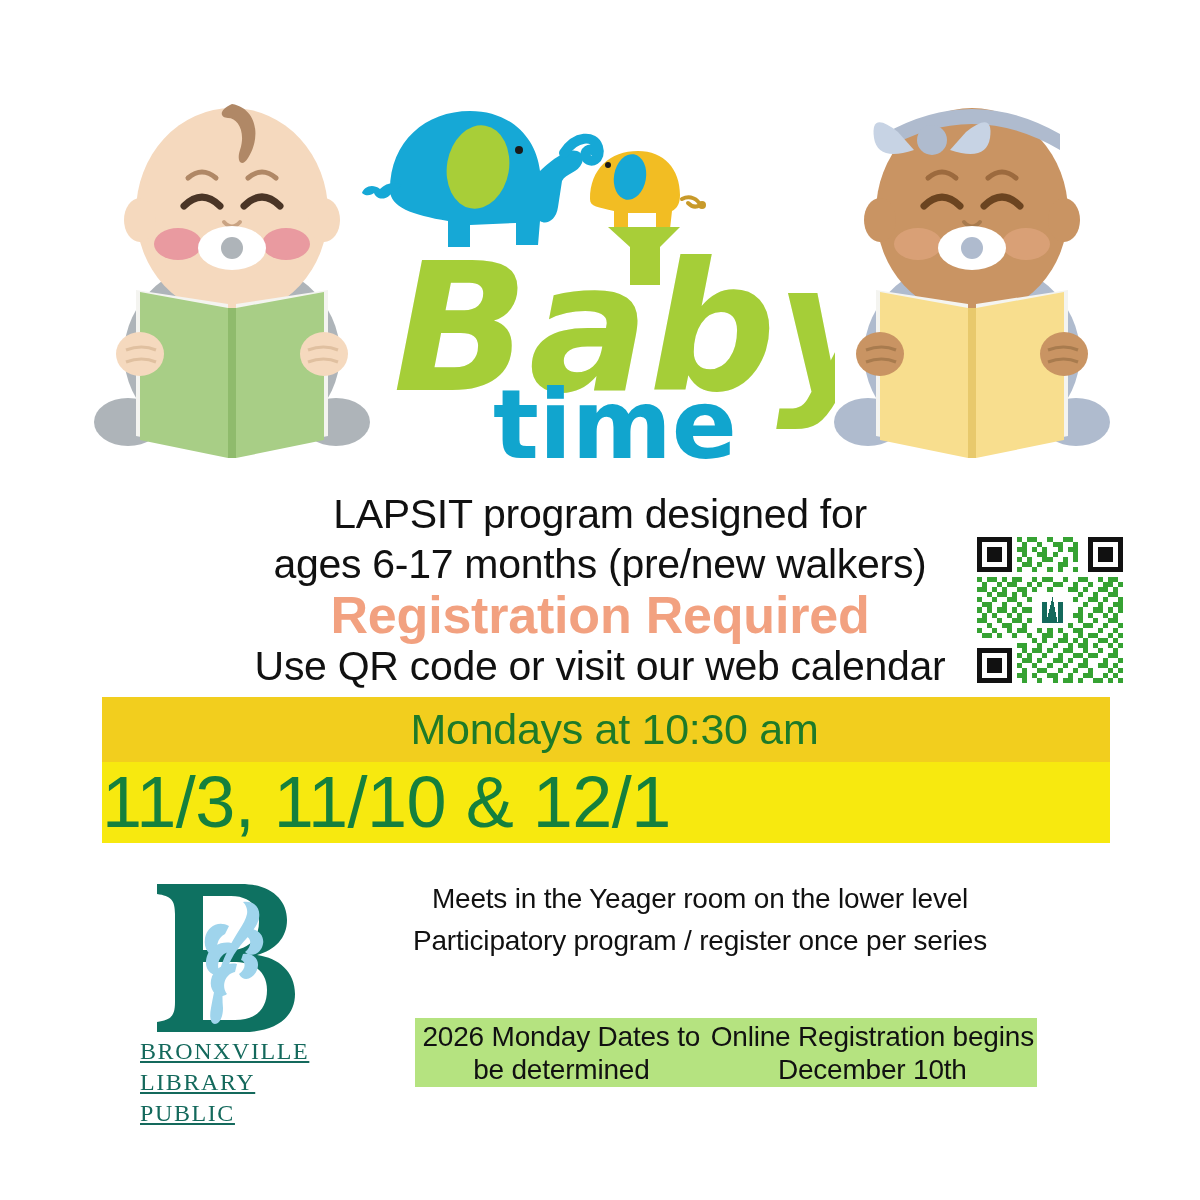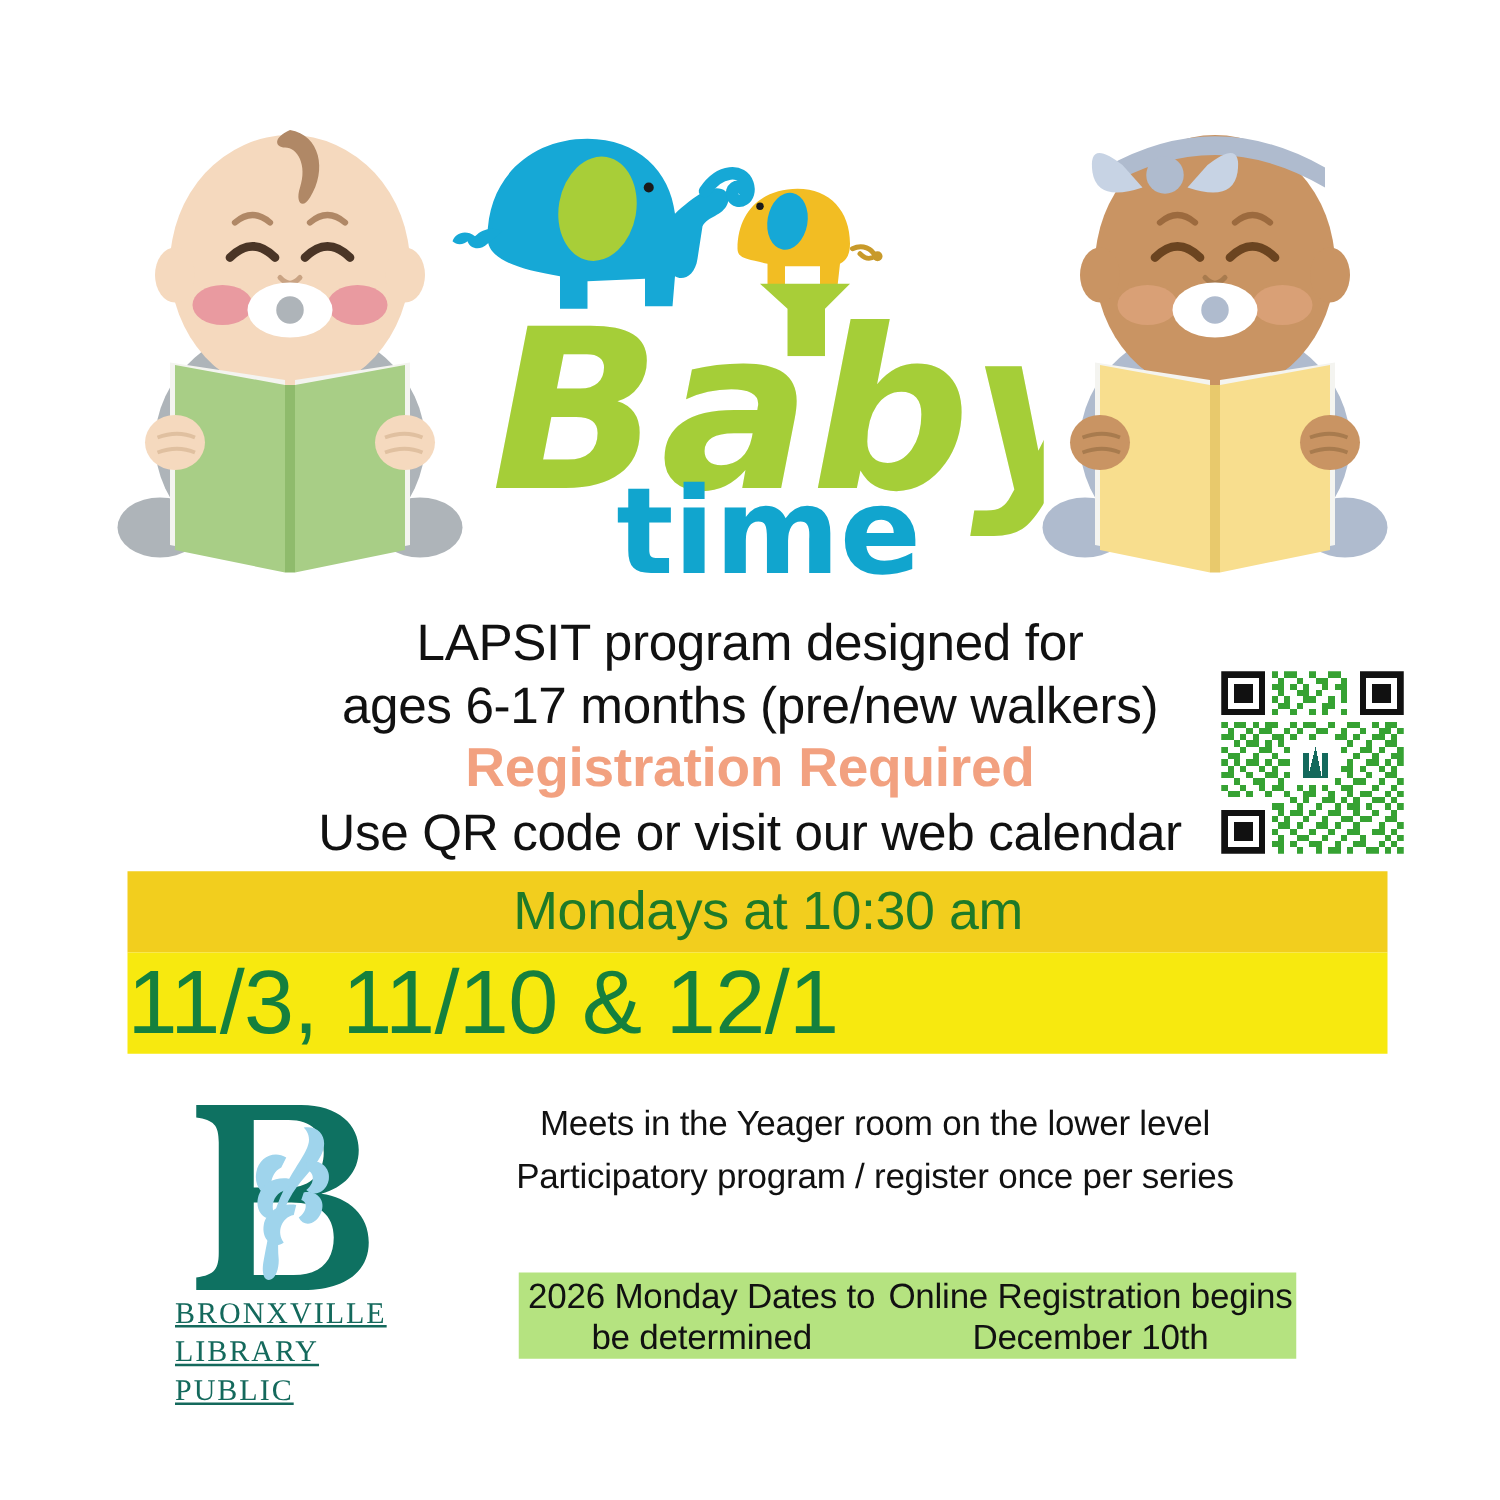--- a/index.html
+++ b/index.html
@@ -27,21 +27,21 @@
   .copy{
     position:absolute;left:0;top:489px;width:1200px;
     text-align:center;
   }
   .copy .line{
     font-size:41px;line-height:50px;color:#111111;
     font-family:"Liberation Sans", sans-serif;
     letter-spacing:-0.3px;
   }
   .copy .reg{
-    font-size:44px;line-height:52px;
+    font-size:52px;line-height:52px;
     color:#F2A180;font-weight:bold;
     letter-spacing:-0.2px;
   }
 
   
   .qr{position:absolute;left:977px;top:537px;width:146px;height:146px;}
   .qr svg{display:block;}
 
   
   .band-gold{

